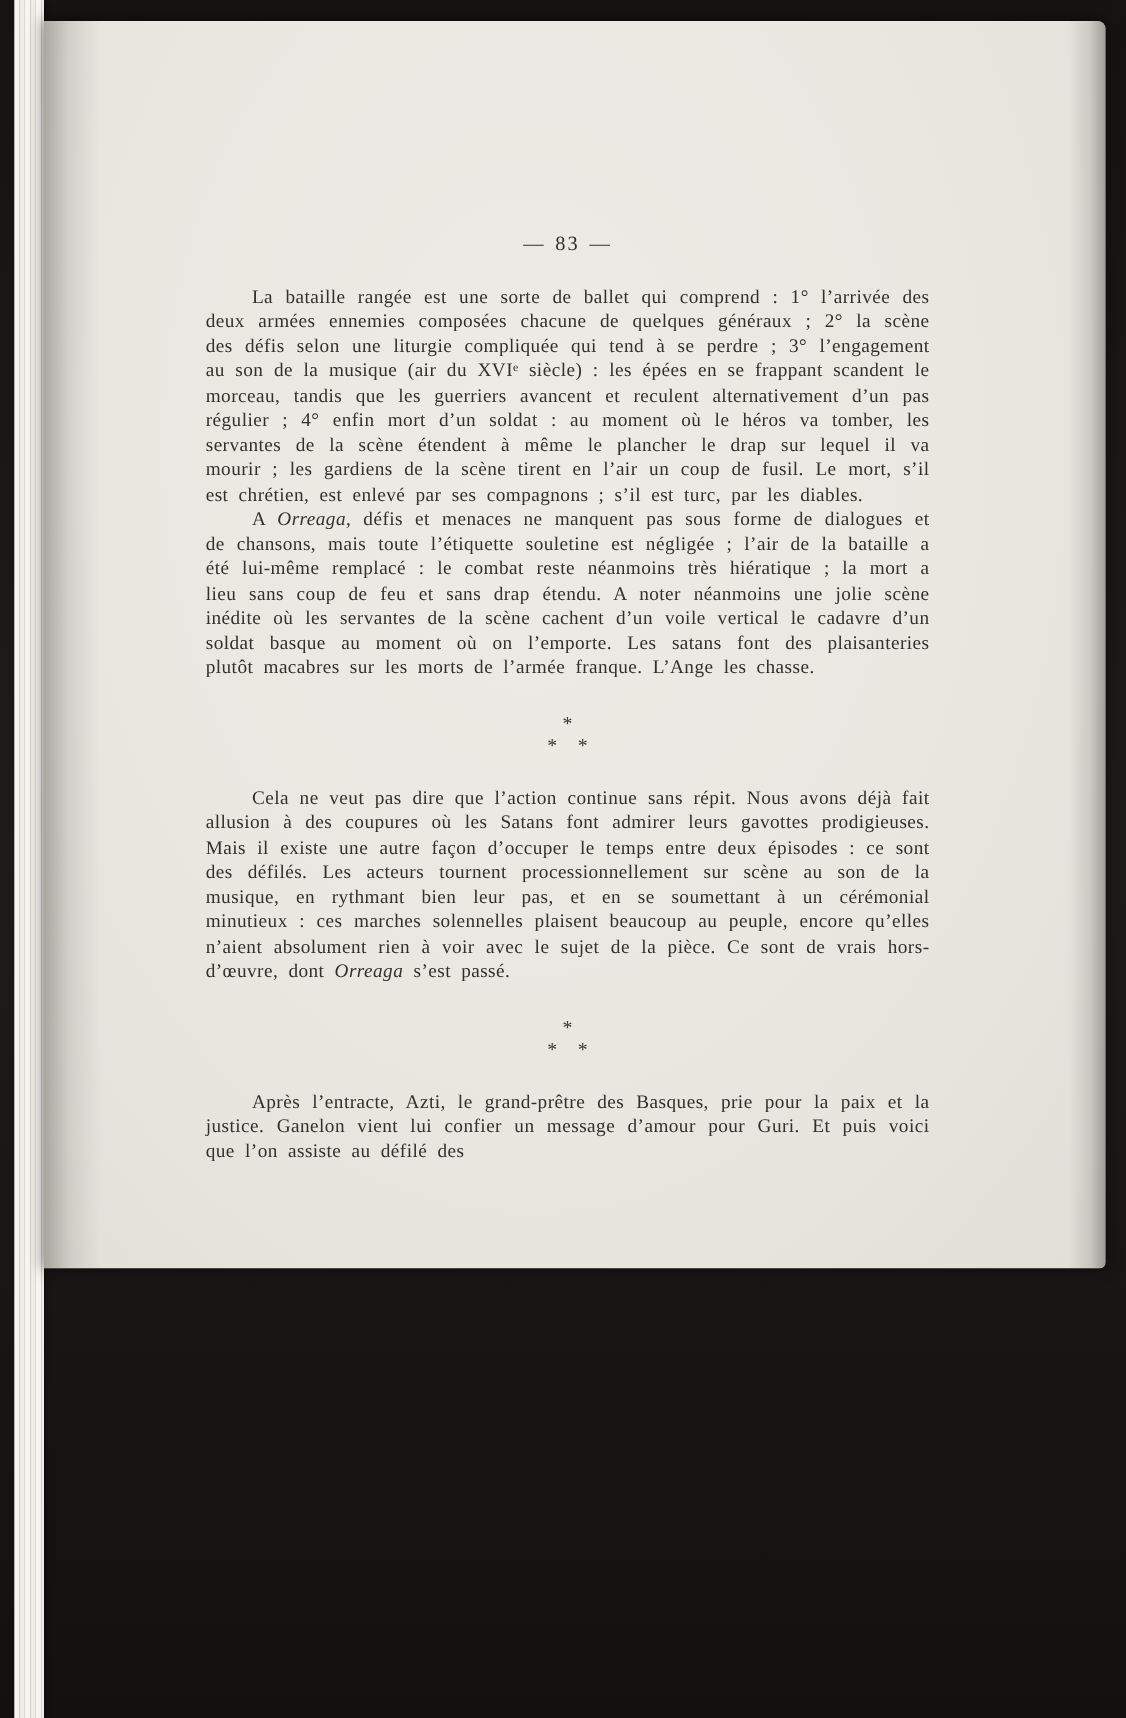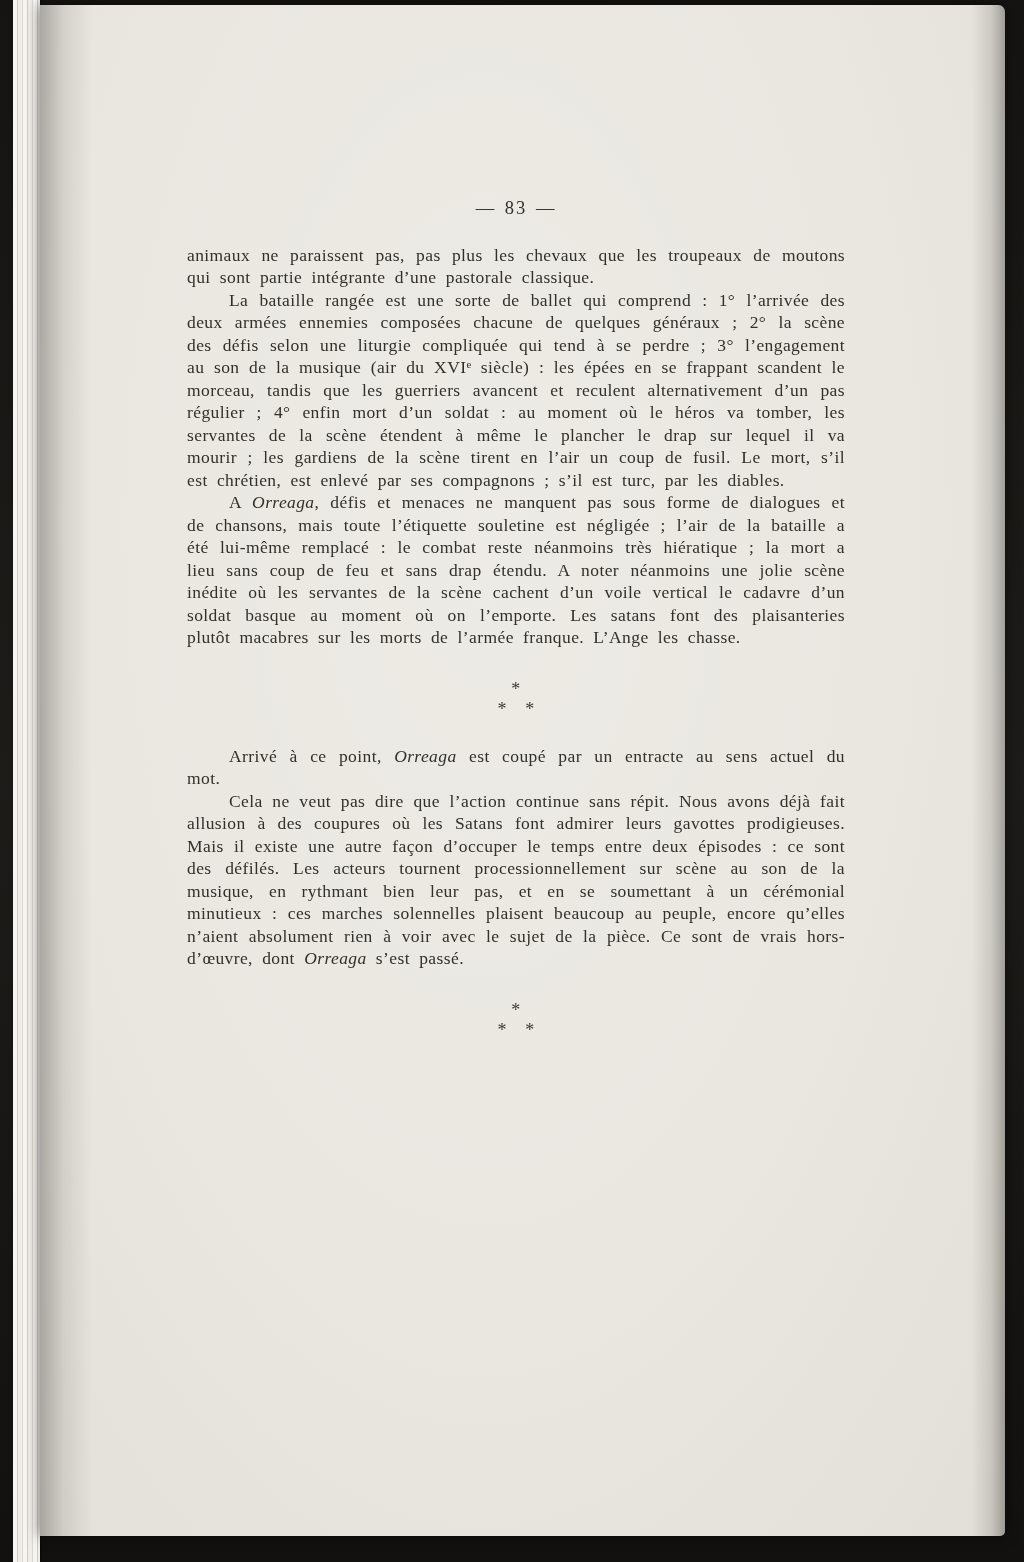--- a/index.html
+++ b/index.html
@@ -29,23 +29,23 @@
       #f6f5f1 0px, #f6f5f1 4px,
       #cfccc4 4px, #cfccc4 5px,
       #eeede8 5px, #eeede8 9px,
       #dbd8d1 9px, #dbd8d1 10px
     );
     box-shadow: 1px 0 4px rgba(0,0,0,0.6);
   }
   .book-page {
     position: absolute;
     left: 40px;
-    top: 5px;
+    top: 19px;
     width: 965px;
-    height: 1531px;
+    height: 1134px;
     background: radial-gradient(ellipse at 46% 34%, #edebe5 0%, #e9e7e0 55%, #e1dfd7 100%);
     border-radius: 0 7px 5px 0;
     box-shadow: 0 0 14px rgba(0,0,0,0.55);
   }
   
   .book-page::before {
     content: "";
     position: absolute;
     left: 0; top: 0;
     width: 52px; height: 100%;
@@ -101,29 +101,28 @@
 </style>
 </head>
 <body>
 
 <div class="scan-background">
   <div class="book-edge"></div>
   <div class="book-page">
     <div class="text-block">
       <div class="page-number">— 83 —</div>
       <div>
-          <p class="para"><span>animaux ne paraissent pas, pas plus les chevaux que les troupeaux de moutons qui sont partie intégrante d’une pastorale classique.</span></p>
           <p class="para indent"><span>La bataille rangée est une sorte de ballet qui comprend : 1° l’arrivée des deux armées ennemies composées chacune de quelques généraux ; 2° la scène des défis selon une liturgie compliquée qui tend à se perdre ; 3° l’engagement au son de la musique (air du XVI</span><sup>e</sup><span> siècle) : les épées en se frappant scandent le morceau, tandis que les guerriers avancent et reculent alternativement d’un pas régulier ; 4° enfin mort d’un soldat : au moment où le héros va tomber, les servantes de la scène étendent à même le plancher le drap sur lequel il va mourir ; les gardiens de la scène tirent en l’air un coup de fusil. Le mort, s’il est chrétien, est enlevé par ses compagnons ; s’il est turc, par les diables.</span></p>
           <p class="para indent"><span>A </span><i>Orreaga</i><span>, défis et menaces ne manquent pas sous forme de dialogues et de chansons, mais toute l’étiquette souletine est négligée ; l’air de la bataille a été lui-même remplacé : le combat reste néanmoins très hiératique ; la mort a lieu sans coup de feu et sans drap étendu. A noter néanmoins une jolie scène inédite où les servantes de la scène cachent d’un voile vertical le cadavre d’un soldat basque au moment où on l’emporte. Les satans font des plaisanteries plutôt macabres sur les morts de l’armée franque. L’Ange les chasse.</span></p>
           <div class="separator">
             <div class="sep-top">*</div>
             <div class="sep-bottom">* *</div>
           </div>
-          <p class="para indent"><span>Arrivé à ce point, </span><i>Orreaga</i><span> est coupé par un entracte au sens actuel du mot.</span></p>
           <p class="para indent"><span>Cela ne veut pas dire que l’action continue sans répit. Nous avons déjà fait allusion à des coupures où les Satans font admirer leurs gavottes prodigieuses. Mais il existe une autre façon d’occuper le temps entre deux épisodes : ce sont des défilés. Les acteurs tournent processionnellement sur scène au son de la musique, en rythmant bien leur pas, et en se soumettant à un cérémonial minutieux : ces marches solennelles plaisent beaucoup au peuple, encore qu’elles n’aient absolument rien à voir avec le sujet de la pièce. Ce sont de vrais hors-d’œuvre, dont </span><i>Orreaga</i><span> s’est passé.</span></p>
           <div class="separator">
             <div class="sep-top">*</div>
             <div class="sep-bottom">* *</div>
           </div>
+          <p class="para indent"><span>Après l’entracte, Azti, le grand-prêtre des Basques, prie pour la paix et la justice. Ganelon vient lui confier un message d’amour pour Guri. Et puis voici que l’on assiste au défilé des</span></p>
         </div>
     </div>
   </div>
 </div>
 
 </body></html>

